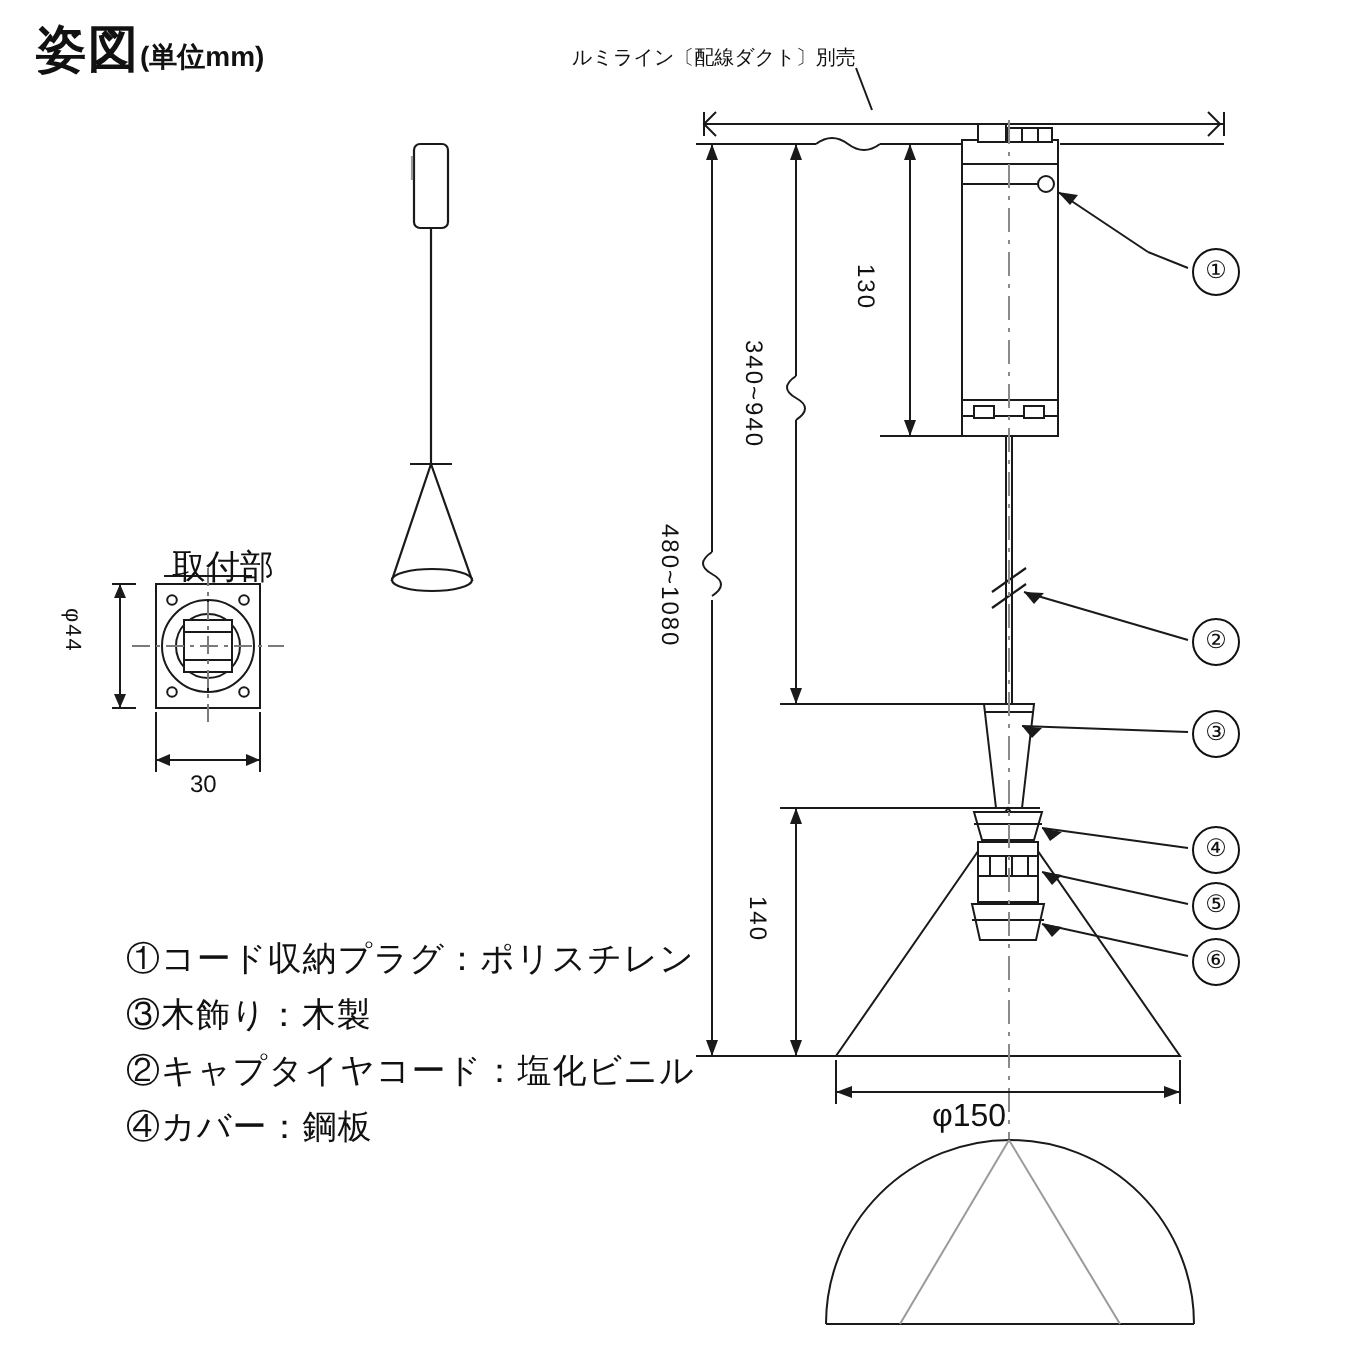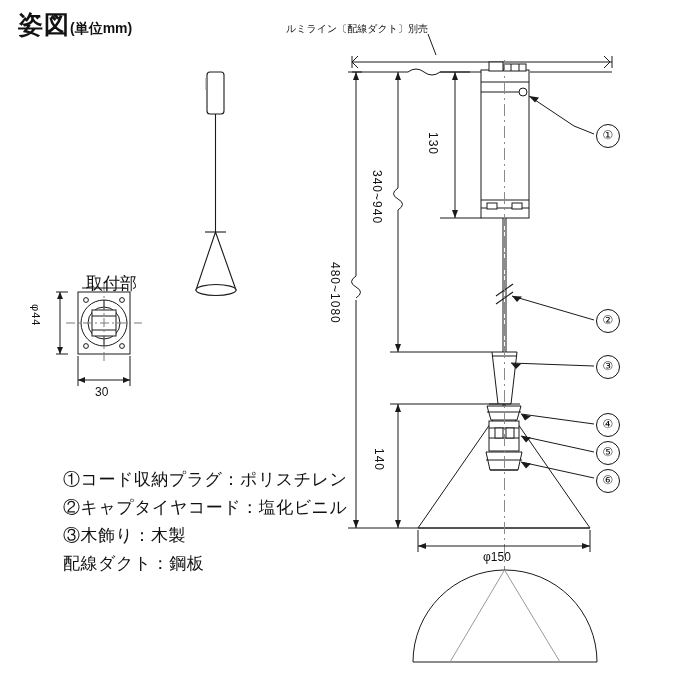--- a/index.html
+++ b/index.html
@@ -253,29 +253,29 @@
   <div class="lbl sm" style="left:286px; top:22px;">ルミライン〔配線ダクト〕別売</div>
 
   <div class="lbl" style="left:86px; top:272px; font-size:17px;">取付部</div>
   <div class="lbl" style="left:30px; top:304px;"><span class="vert">φ44</span></div>
   <div class="lbl" style="left:95px; top:385px; font-size:12px;">30</div>
 
   <div class="lbl" style="left:426px; top:132px; font-size:12px;"><span class="vert">130</span></div>
   <div class="lbl" style="left:370px; top:170px; font-size:12px;"><span class="vert">340~940</span></div>
   <div class="lbl" style="left:328px; top:262px; font-size:12px;"><span class="vert">480~1080</span></div>
   <div class="lbl" style="left:372px; top:448px; font-size:12px;"><span class="vert">140</span></div>
-  <div class="lbl" style="left:483px; top:550px; font-size:12px;">φ150</div>
+  <div class="lbl" style="left:466px; top:550px; font-size:16px;">φ150</div>
 
   <div class="cnum" style="left:596px; top:124px;">①</div>
   <div class="cnum" style="left:596px; top:309px;">②</div>
   <div class="cnum" style="left:596px; top:355px;">③</div>
   <div class="cnum" style="left:596px; top:413px;">④</div>
   <div class="cnum" style="left:596px; top:441px;">⑤</div>
   <div class="cnum" style="left:596px; top:469px;">⑥</div>
 
   <div class="legend">
     <div>①コード収納プラグ：ポリスチレン</div>
+    <div>③木飾り：木製</div>
     <div>②キャプタイヤコード：塩化ビニル</div>
-    <div>③木飾り：木製</div>
-    <div>配線ダクト：鋼板</div>
+    <div>④カバー：鋼板</div>
   </div>
 
 </div>
 
 </body></html>

